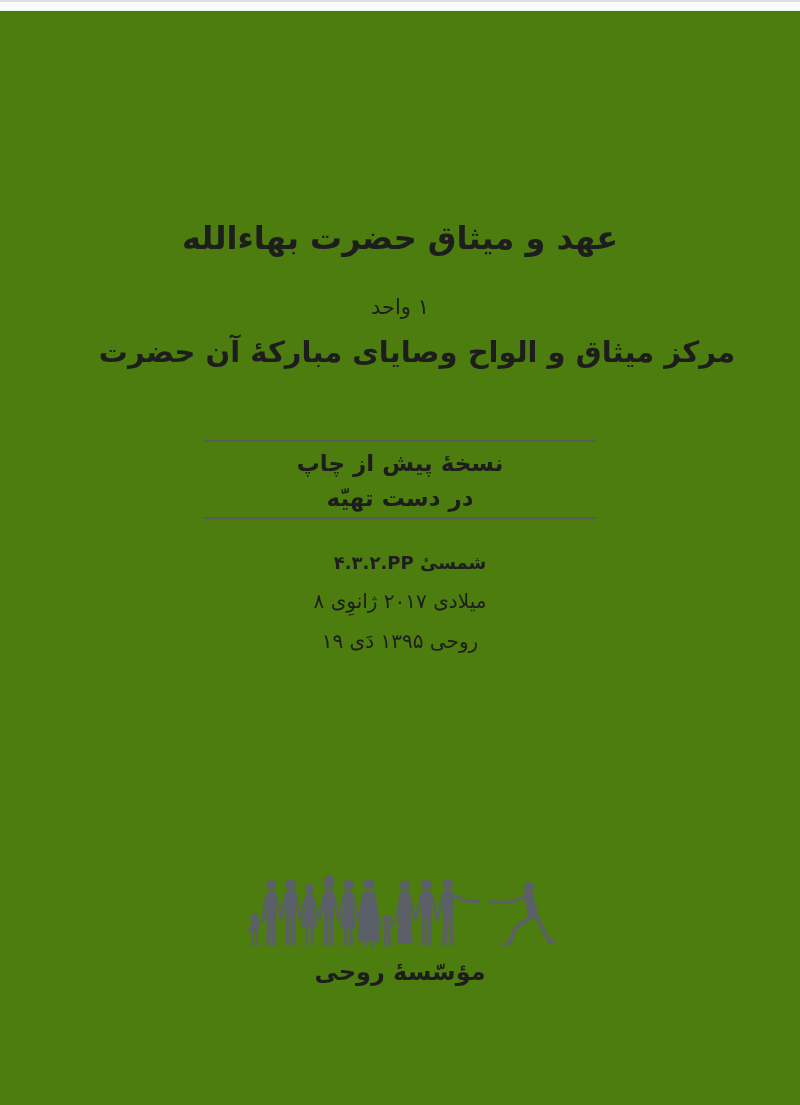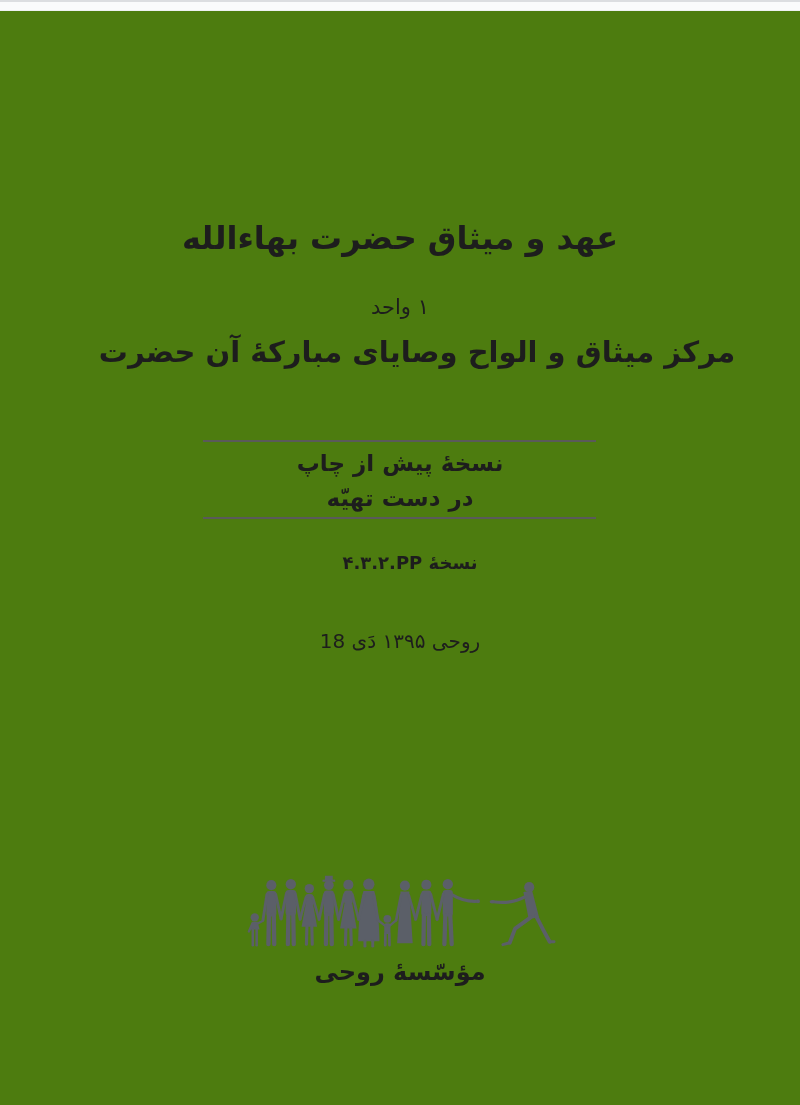--- a/index.html
+++ b/index.html
@@ -62,25 +62,26 @@
   <div class="line l-title2">مرکز میثاق و الواح وصایای مبارکهٔ آن حضرت</div>
 
   <div class="rule rule-top"></div>
 
   <div class="line l-status1">نسخهٔ پیش از چاپ</div>
   <div class="line l-status2">در دست تهیّه</div>
 
   <div class="rule rule-bottom"></div>
 
   <div class="line l-version">
-    <span>نسخهٔ</span>
+    <span>شمسیٔ</span>
     <span class="num">۴.۳.۲.PP</span>
   </div>
 
-  <div class="line l-date2"><bdi>18</bdi> <bdi>دَی</bdi> <bdi>۱۳۹۵</bdi> <bdi>روحی</bdi></div>
+  <div class="line l-date1"><bdi>۸</bdi> <bdi>ژانوِی</bdi> <bdi>۲۰۱۷</bdi> <bdi>میلادی</bdi></div>
+  <div class="line l-date2"><bdi>۱۹</bdi> <bdi>دَی</bdi> <bdi>۱۳۹۵</bdi> <bdi>روحی</bdi></div>
 
   <svg class="logo" viewBox="0 0 320 80" preserveAspectRatio="xMidYMid meet" aria-hidden="true">
     <g fill="currentColor" stroke="currentColor" stroke-linecap="round" stroke-linejoin="round">
 
       <circle cx="10" cy="45.5" r="4.3" stroke="none"></circle>
       <path d="M7,50 L5,58 L15,58 L13,50 Z" stroke="none"></path>
       <path d="M8,58 V74" fill="none" stroke-width="2.6"></path>
       <path d="M12,58 V74" fill="none" stroke-width="2.6"></path>
       <path d="M7.5,52 L4,60" fill="none" stroke-width="2.4"></path>
       <path d="M12.5,52 L18.5,49" fill="none" stroke-width="2.4"></path>

